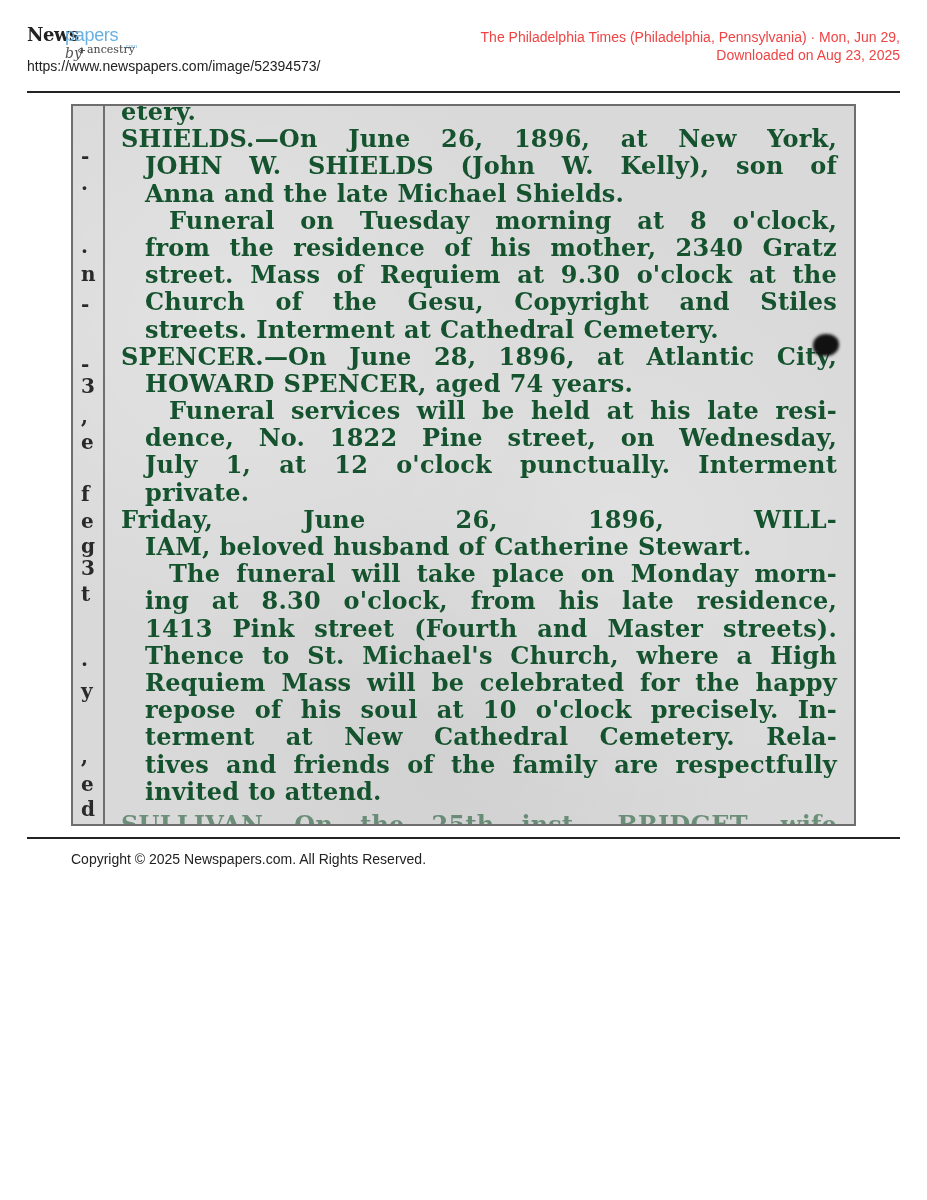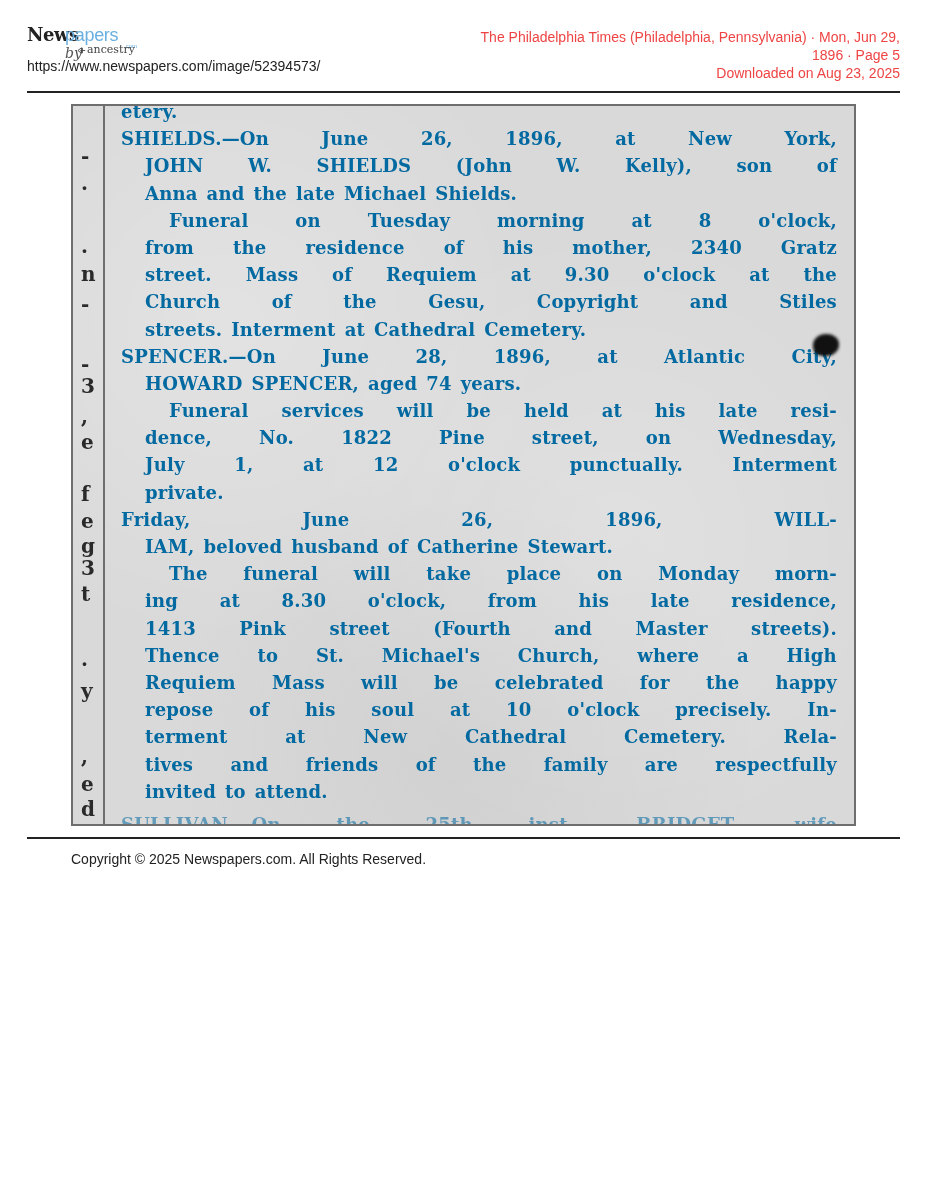--- a/index.html
+++ b/index.html
@@ -34,22 +34,22 @@
                radial-gradient(circle at 20% 30%, rgba(255,255,255,0.25), transparent 40%),
                radial-gradient(circle at 70% 60%, rgba(255,255,255,0.2), transparent 45%),
                radial-gradient(circle at 50% 90%, rgba(0,0,0,0.04), transparent 40%),
                #d9d9d9; }
   .gutter-line { position: absolute; left: 30px; top: 0; bottom: 0; width: 2px; background: #4a4a4a; opacity: 0.75; }
   .left-col { position: absolute; left: 4px; top: 0; width: 22px; }
   .left-char { position: absolute; left: 4px; font-family: "DejaVu Serif", serif; font-weight: bold;
                font-size: 20px; color: #2a2a2a; line-height: 20px; }
 
   .text { position: absolute; left: 48px; top: -8px; width: 716px;
-          font-family: "DejaVu Serif", serif; font-weight: bold; font-size: 18px;
-          color: #0369a1; line-height: 27.2px; letter-spacing: 0.2px; text-align: center; }
+          font-family: "DejaVu Serif", serif; font-weight: bold; font-size: 24px;
+          color: #14532d; line-height: 27.2px; letter-spacing: 0.2px; text-align: center; }
   .line { white-space: nowrap; height: 27.2px; display: flex; justify-content: space-between; }
   .line.last { justify-content: flex-start; }
   .line.indent1 { padding-left: 24px; }
   .line.indent2 { padding-left: 48px; }
   .line span.w { display: inline-block; }
   .line.last span.w { margin-right: 9px; }
   .cutoff { opacity: 0.55; filter: blur(0.4px); transform: translateY(6px); }
   .blot { position: absolute; left: 740px; top: 228px; width: 26px; height: 22px;
           background: #111; border-radius: 50% 45% 50% 40%; filter: blur(1.5px); }
 
@@ -65,21 +65,20 @@
     <span class="logo-com">.com</span>
     <span class="logo-by">by</span>
     <svg class="logo-ancestry-icon" viewBox="0 0 10 10">
       <path d="M1 5 L5 2 L5 8 Z M5 5 L9 5 M6 2 L6 8" stroke="#444" stroke-width="1" fill="none"></path>
     </svg>
     <span class="logo-ancestry">ancestry</span>
   </div>
   <div class="url">https://www.newspapers.com/image/52394573/</div>
   <div class="pub">
     <div>The Philadelphia Times (Philadelphia, Pennsylvania) · Mon, Jun 29,</div>
-    <div>1896 · Page 5</div>
     <div>Downloaded on Aug 23, 2025</div>
   </div>
 </div>
 
 <div class="rule rule-top"></div>
 
 <div class="clip">
   <div class="clip-bg"></div>
   <div class="left-col" id="leftcol">
       <span class="left-char" style="top: 40px;">-</span>

